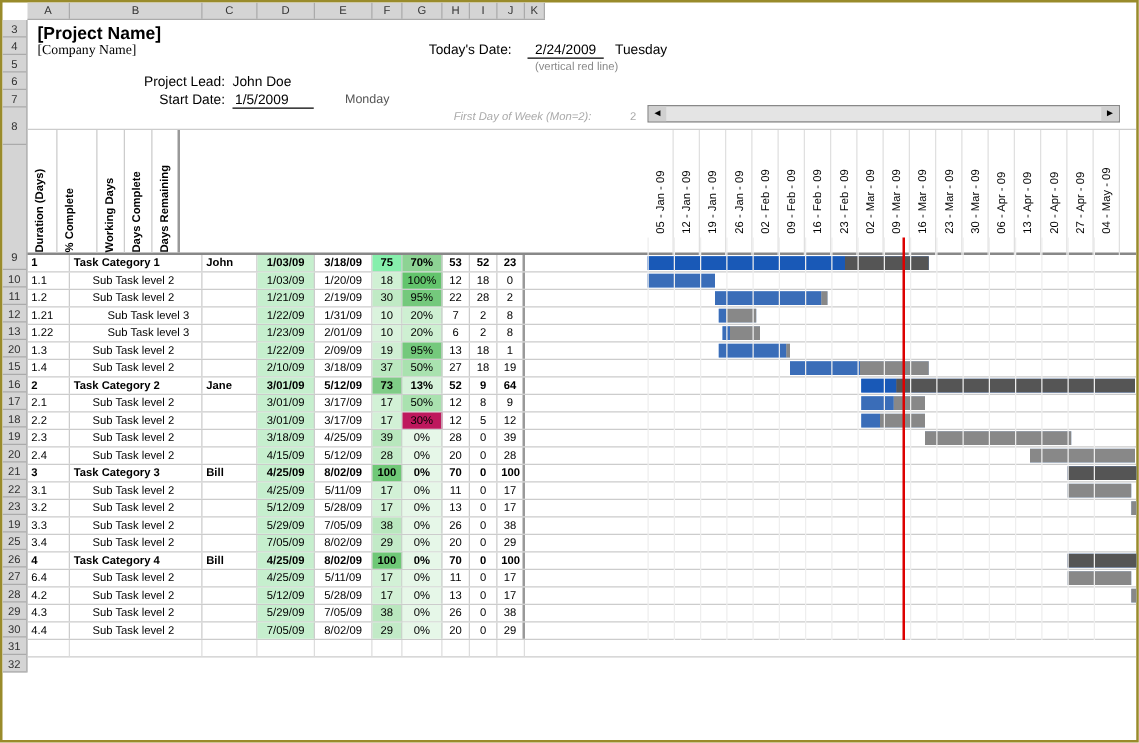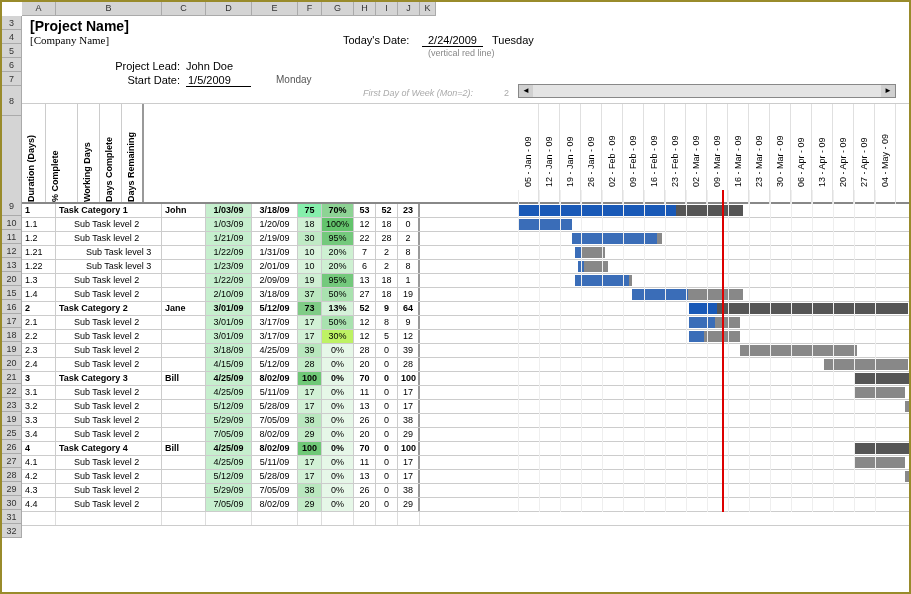--- a/index.html
+++ b/index.html
@@ -447,21 +447,21 @@
             </div>
           </div>
         </div>
         <div class="dr">
           <div class="cell c-wbs">2.2</div>
           <div class="cell c-task indent1">Sub Task level 2</div>
           <div class="cell c-lead"></div>
           <div class="cell c-start" style="background: rgb(198, 239, 206);">3/01/09</div>
           <div class="cell c-end">3/17/09</div>
           <div class="cell c-dur" style="background: rgb(210, 241, 214);">17</div>
-          <div class="cell c-pct" style="background: #bef264;">30%</div>
+          <div class="cell c-pct" style="background: #be185d;">30%</div>
           <div class="cell c-wd">12</div>
           <div class="cell c-dc">5</div>
           <div class="cell c-dr">12</div>
           <div class="gantt-area">
             <div class="bar sub" style="left: 269px; width: 51px;">
               <div class="done" style="width: 15px;"></div>
               <div class="remain" style="width: 36px;"></div>
             </div>
           </div>
         </div>
@@ -585,21 +585,21 @@
           <div class="cell c-wd">70</div>
           <div class="cell c-dc">0</div>
           <div class="cell c-dr">100</div>
           <div class="gantt-area">
             <div class="bar cat" style="left: 434px; width: 60px;">
               <div class="remain" style="width: 60px;"></div>
             </div>
           </div>
         </div>
         <div class="dr">
-          <div class="cell c-wbs">4.1</div>
+          <div class="cell c-wbs">6.4</div>
           <div class="cell c-task indent1">Sub Task level 2</div>
           <div class="cell c-lead"></div>
           <div class="cell c-start" style="background: rgb(198, 239, 206);">4/25/09</div>
           <div class="cell c-end">5/11/09</div>
           <div class="cell c-dur" style="background: rgb(210, 241, 214);">17</div>
           <div class="cell c-pct" style="background: rgb(230, 247, 232);">0%</div>
           <div class="cell c-wd">11</div>
           <div class="cell c-dc">0</div>
           <div class="cell c-dr">17</div>
           <div class="gantt-area">

